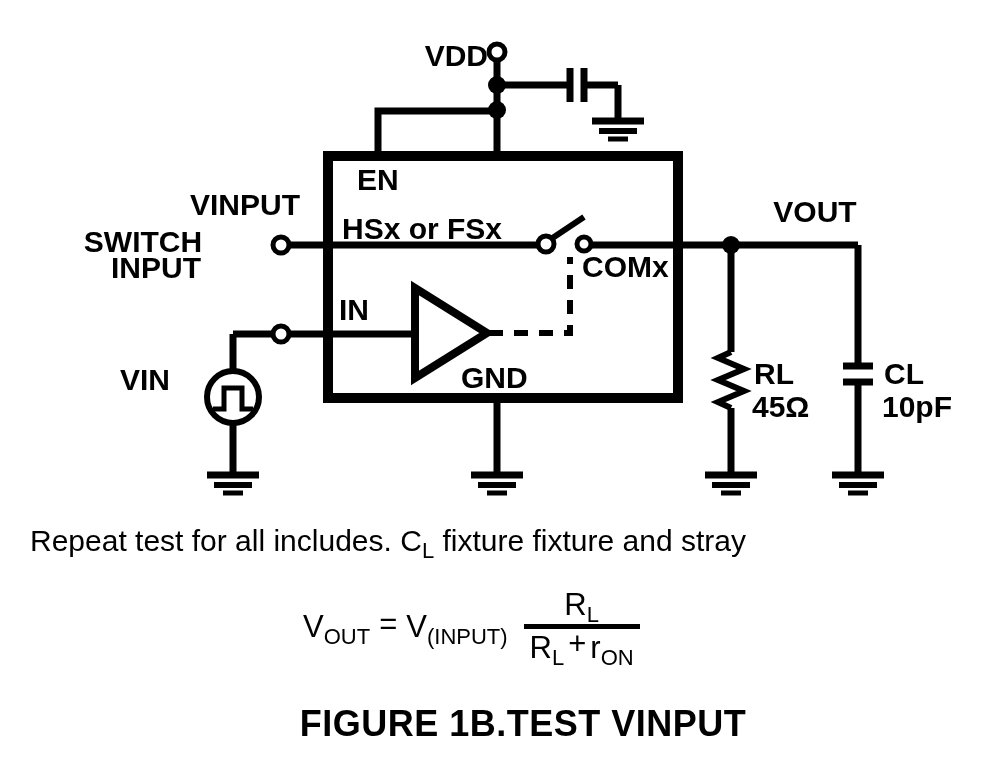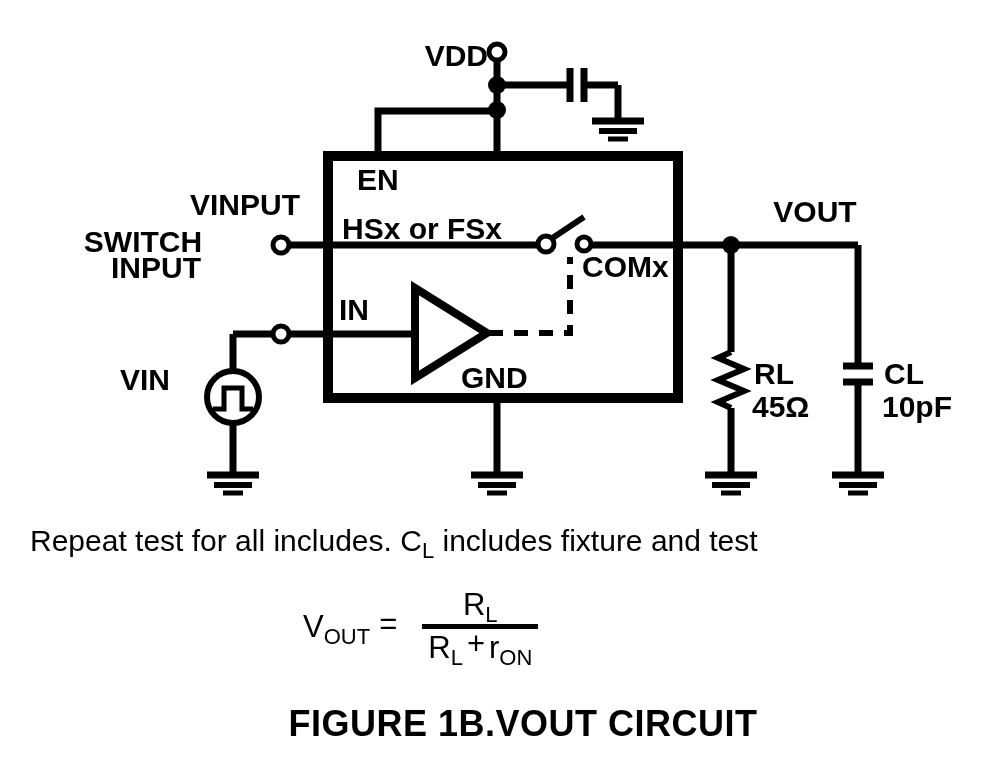--- a/index.html
+++ b/index.html
@@ -170,30 +170,31 @@
     <text x="582" y="277">COMx</text>
     <text x="120" y="390">VIN</text>
     <text x="815" y="222" text-anchor="middle">VOUT</text>
     <text x="754" y="384">RL</text>
     <text x="752" y="417">45Ω</text>
     <text x="884" y="384">CL</text>
     <text x="882" y="417">10pF</text>
   </svg>
 
   <div class="notes">
-    <div><span>Repeat test for all includes. C</span><sub>L</sub><span> includes fixture and test</span></div>
+    <div><span>Repeat test for all includes. C</span><sub>L</sub><span> fixture fixture and stray</span></div>
   </div>
 
   <div class="formula">
     <span><span>V</span><sub>OUT</sub></span>
     <span class="eq">=</span>
+    <span><span>V</span><sub>(INPUT)</sub></span>
     <span class="frac">
       <span class="num"><span>R</span><sub>L</sub></span>
       <span class="bar"></span>
       <span class="den"><span>R</span><sub>L</sub><span class="plus">+</span><span>r</span><sub>ON</sub></span>
     </span>
   </div>
 
   <div class="caption">
-    <span class="fig-id">FIGURE 1B.</span><span>VOUT CIRCUIT</span>
+    <span class="fig-id">FIGURE 1B.</span><span>TEST VINPUT</span>
   </div>
 
 </div>
 
 </body></html>

